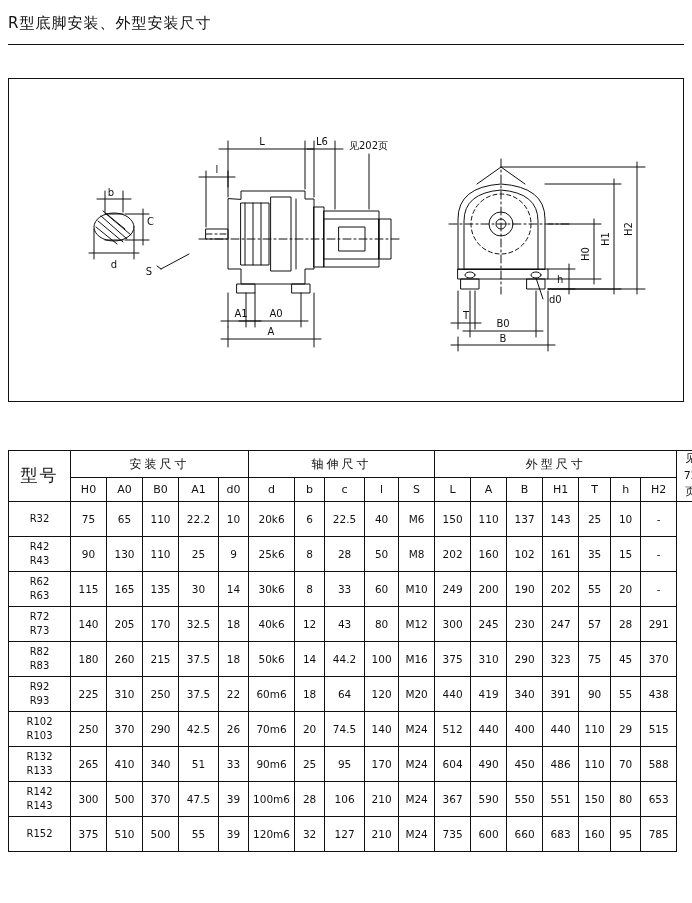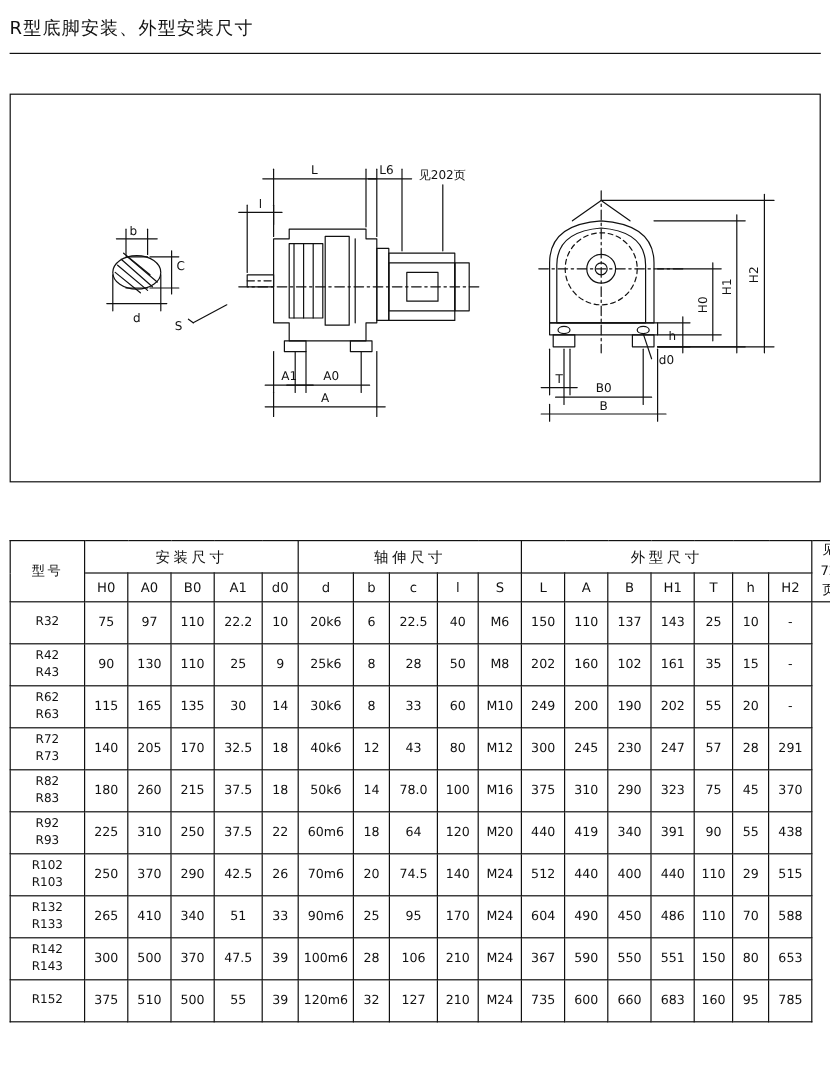--- a/index.html
+++ b/index.html
@@ -74,21 +74,21 @@
   .grp-head {
     height: 26px;
     font-size: 12px;
     letter-spacing: 3px;
   }
   .sub-head {
     height: 22px;
     font-size: 11px;
   }
   .model-head {
-    font-size: 11px;
+    font-size: 17px;
     letter-spacing: 2px;
   }
   td.model {
     text-align: left;
     padding-left: 8px;
     font-size: 10px;
     line-height: 1.35;
   }
   tr.datarow td { height: 34px; }
   .vert-note {
@@ -328,21 +328,21 @@
           <th class="sub-head">T</th>
           <th class="sub-head">h</th>
           <th class="sub-head">H2</th>
           <th class="sub-head">L6</th>
         </tr>
       </thead>
       <tbody>
           <tr class="datarow">
             <td class="model">R32</td>
             <td>75</td>
-            <td>97</td>
+            <td>65</td>
             <td>110</td>
             <td>22.2</td>
             <td>10</td>
             <td>20k6</td>
             <td>6</td>
             <td>22.5</td>
             <td>40</td>
             <td>M6</td>
             <td>150</td>
             <td>110</td>
@@ -414,21 +414,21 @@
           </tr>
           <tr class="datarow">
             <td class="model">R82<br>R83</td>
             <td>180</td>
             <td>260</td>
             <td>215</td>
             <td>37.5</td>
             <td>18</td>
             <td>50k6</td>
             <td>14</td>
-            <td>78.0</td>
+            <td>44.2</td>
             <td>100</td>
             <td>M16</td>
             <td>375</td>
             <td>310</td>
             <td>290</td>
             <td>323</td>
             <td>75</td>
             <td>45</td>
             <td>370</td>
           </tr>

